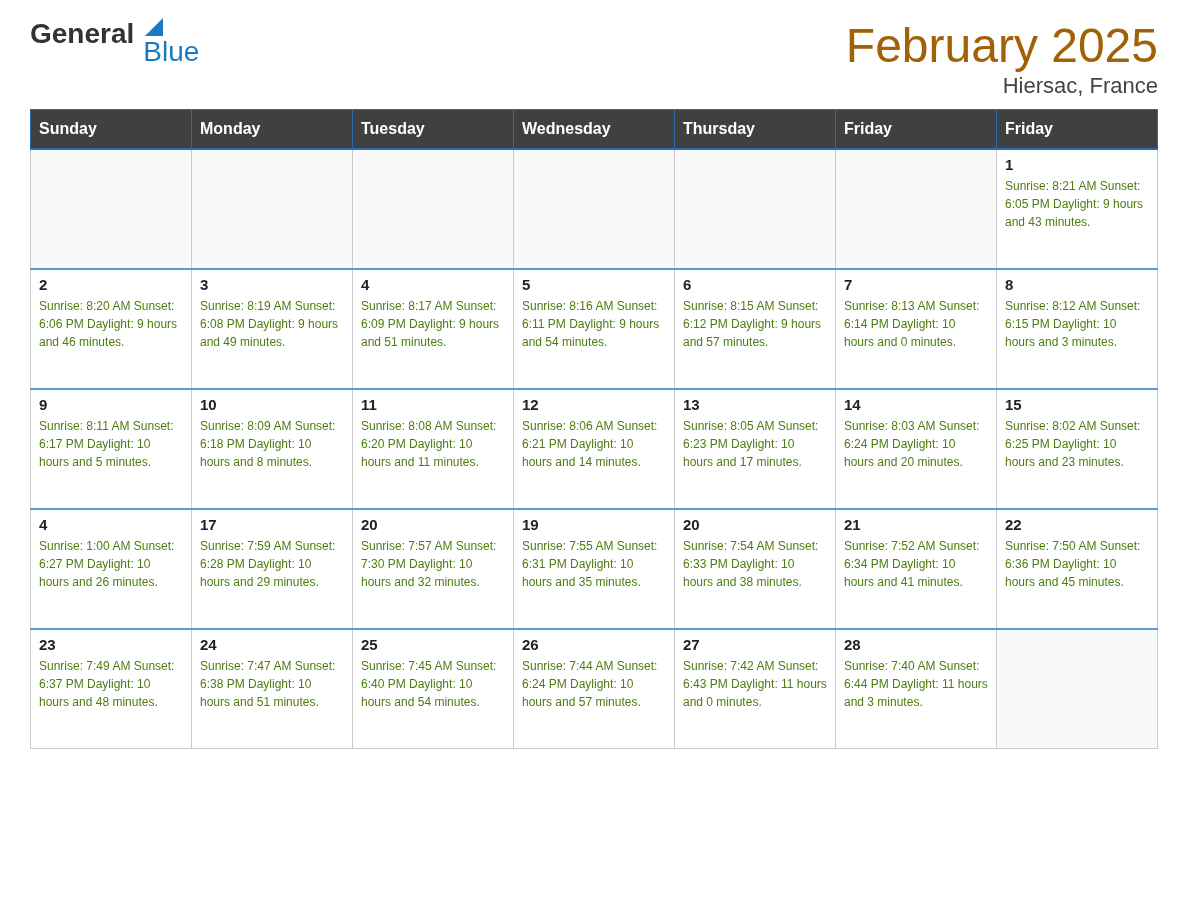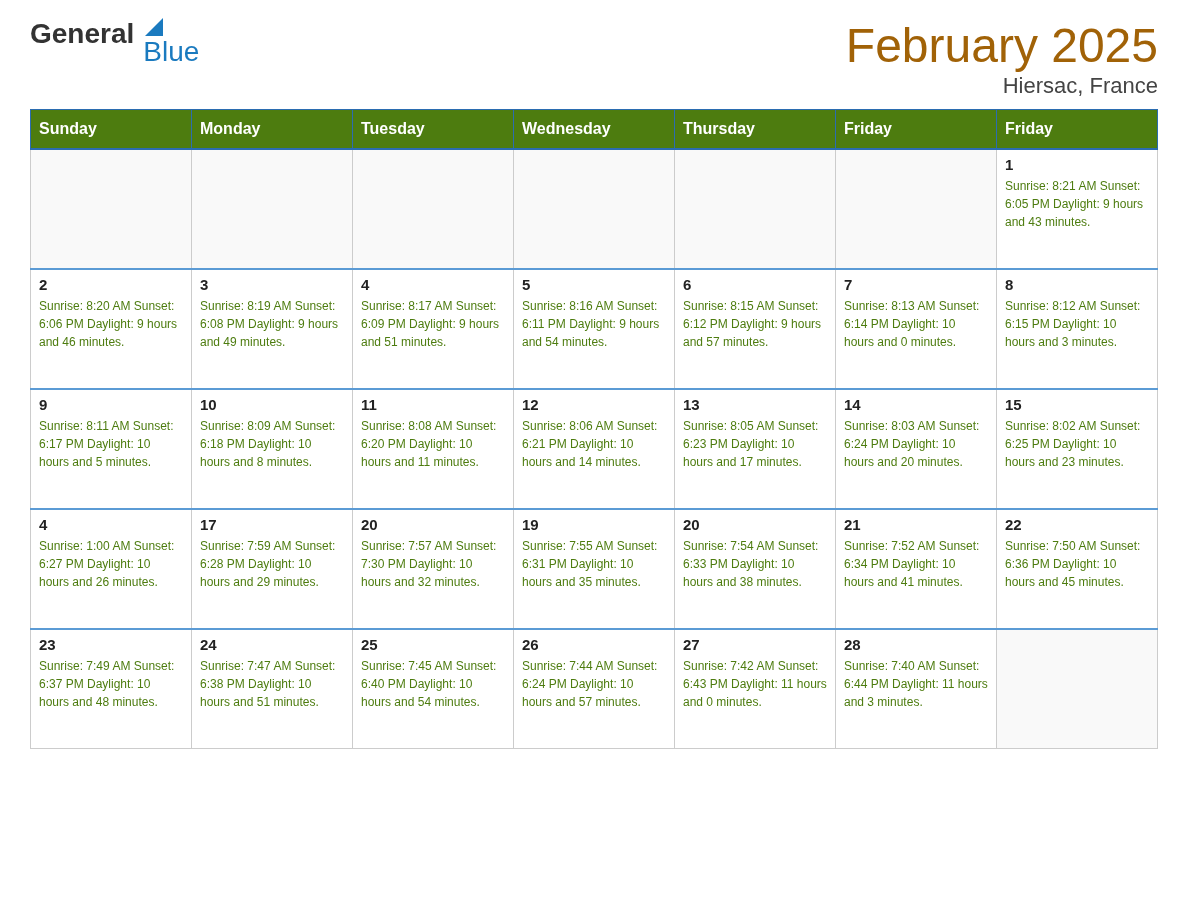--- a/index.html
+++ b/index.html
@@ -59,21 +59,21 @@
     .location-title {
       font-size: 22px;
       color: #444;
     }
     .calendar {
       width: 100%;
       border-collapse: collapse;
       margin-top: 10px;
     }
     .calendar th {
-      background-color: #4d7c0f;
+      background-color: #404040;
       color: #fff;
       font-size: 16px;
       font-weight: bold;
       padding: 10px 8px;
       text-align: left;
       border: 1px solid #2b6cb0;
     }
     .calendar td {
       vertical-align: top;
       border: 1px solid #ccc;

